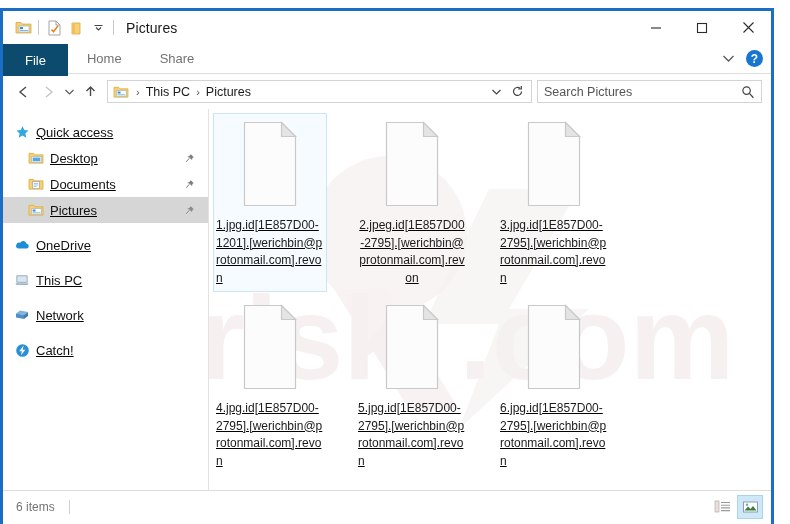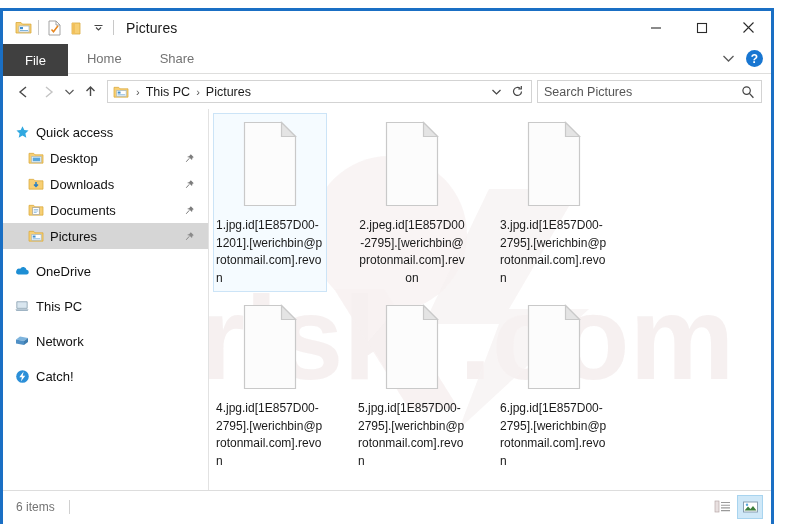--- a/index.html
+++ b/index.html
@@ -73,21 +73,21 @@
   }
   .tab {
     display: flex; align-items: center; justify-content: center;
     font-size: 13px;
     color: #737373;
     padding: 0 19px;
     height: 29px;
     box-sizing: border-box;
   }
   .tab.file {
-    background: #404040;
+    background: #0c4a6e;
     color: #ffffff;
     padding: 16px 22px;
   }
   #ribbon-right {
     position: absolute;
     right: 8px; top: 0;
     height: 29px;
     display: flex; align-items: center; gap: 11px;
   }
   #help-btn {
@@ -161,20 +161,21 @@
     color: #555555;
     flex: 1;
   }
 
   
   #body {
     display: flex;
     height: 381px;
     background: #000000;
     position: relative;
+    text-decoration: underline;
   }
   #sidebar {
     width: 205px;
     background: #ffffff;
     padding-top: 10px;
     box-sizing: border-box;
     position: relative;
     z-index: 2;
   }
   .nav-item {
@@ -463,35 +464,20 @@
         </span>
         <span class="nav-label">Desktop</span>
         <span class="pin">
           <svg width="11" height="11" viewBox="0 0 11 11">
             <path d="M6.8 1.2l3 3-1.3.6-.5 2.3L5.3 4.6 3 4.1l2.3-1z" fill="#7d7d7d"></path>
             <path d="M5.3 5.3L2.2 8.8" stroke="#7d7d7d" stroke-width="1"></path>
           </svg>
         </span>
       </div>
 
-      <div class="nav-item child">
-        <span class="nav-icon">
-          <svg width="16" height="14" viewBox="0 0 17 15">
-            <path d="M1 2.5h5l1.4 1.6H16V13H1z" fill="#f7cf74" stroke="#d9a93c" stroke-width="0.8"></path>
-            <path d="M8.5 5.4v4.3M6.4 8l2.1 2.2L10.6 8" fill="none" stroke="#2a7fc2" stroke-width="1.6"></path>
-          </svg>
-        </span>
-        <span class="nav-label">Downloads</span>
-        <span class="pin">
-          <svg width="11" height="11" viewBox="0 0 11 11">
-            <path d="M6.8 1.2l3 3-1.3.6-.5 2.3L5.3 4.6 3 4.1l2.3-1z" fill="#7d7d7d"></path>
-            <path d="M5.3 5.3L2.2 8.8" stroke="#7d7d7d" stroke-width="1"></path>
-          </svg>
-        </span>
-      </div>
 
       <div class="nav-item child">
         <span class="nav-icon">
           <svg width="16" height="14" viewBox="0 0 17 15">
             <path d="M1 2.5h5l1.4 1.6H16V13H1z" fill="#f7cf74" stroke="#d9a93c" stroke-width="0.8"></path>
             <rect x="5" y="5" width="7" height="7.5" fill="#ffffff" stroke="#9a9a9a" stroke-width="0.7"></rect>
             <path d="M6.2 7h4.6M6.2 8.6h4.6M6.2 10.2h3" stroke="#6aa8d8" stroke-width="0.7"></path>
           </svg>
         </span>
         <span class="nav-label">Documents</span>

